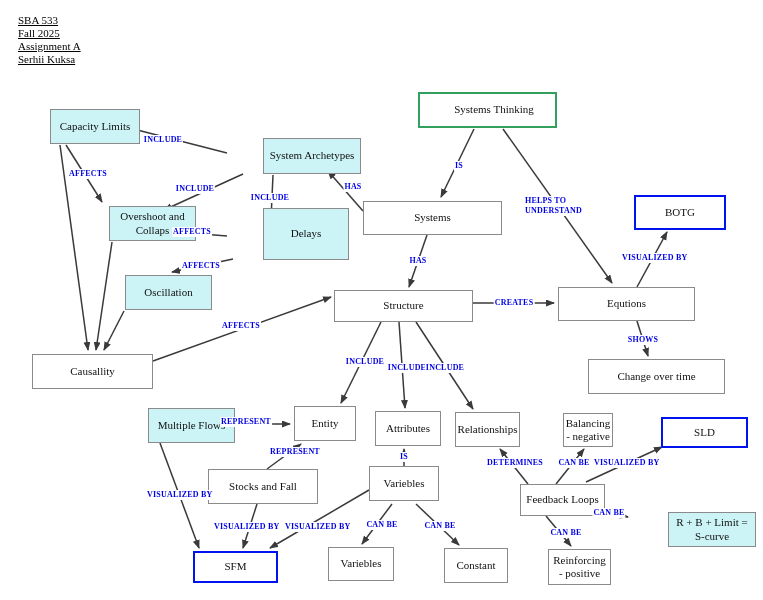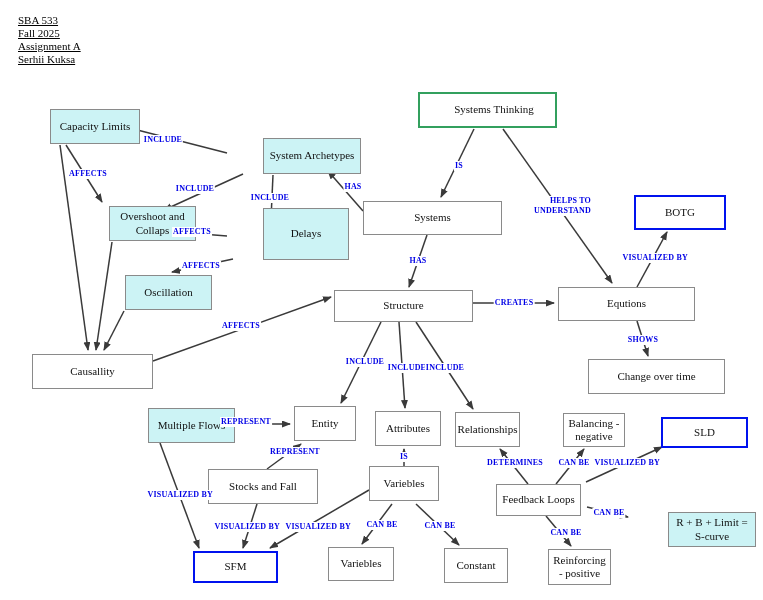--- a/index.html
+++ b/index.html
@@ -21,21 +21,21 @@
     text-align:center;font-size:11px;line-height:1.22;
     color:var(--text,#111111);padding:1px 3px;
   }
   .node.cyan{background:var(--cyan-fill,#ccf3f5);margin-left:36px;}
   .node.green{border:2px solid var(--accent-green,#33a05e);padding-left:16px;}
   .node.blue{border:2px solid var(--accent-blue,#0012ee);}
   .elabel{
     position:absolute;transform:translate(-50%,-50%);
     font-size:8px;font-weight:bold;letter-spacing:.2px;
     color:var(--label-blue,#0000e6);background:#fff;
-    white-space:nowrap;text-align:right;line-height:1.25;
+    white-space:nowrap;text-align:left;line-height:1.25;
     padding:0 1px;
   }
   .elabel.wrap{white-space:normal;width:66px;}
   #header{position:absolute;left:18px;top:14px;font-size:11px;line-height:13px;color:#000;}
   #header .hline{text-decoration:underline;}
 </style>
 </head>
 <body>
 
 <div id="canvas">
@@ -102,22 +102,22 @@
   <div class="node" style="left:588px;top:359px;width:137px;height:35px">Change over time</div>
   <div class="node" style="left:294px;top:406px;width:62px;height:35px">Entity</div>
   <div class="node" style="left:375px;top:411px;width:66px;height:35px">Attributes</div>
   <div class="node" style="left:455px;top:412px;width:65px;height:35px">Relationships</div>
   <div class="node cyan" style="left:112px;top:408px;width:87px;height:35px">Multiple Flows</div>
   <div class="node" style="left:208px;top:469px;width:110px;height:35px">Stocks and Fall</div>
   <div class="node blue" style="left:193px;top:551px;width:85px;height:32px">SFM</div>
   <div class="node" style="left:369px;top:466px;width:70px;height:35px">Variebles</div>
   <div class="node" style="left:328px;top:547px;width:66px;height:34px">Variebles</div>
   <div class="node" style="left:444px;top:548px;width:64px;height:35px">Constant</div>
-  <div class="node" style="left:496px;top:484px;width:85px;height:32px">Feedback Loops</div>
-  <div class="node" style="left:563px;top:413px;width:62px;height:34px">Balancing - negative</div>
+  <div class="node" style="left:520px;top:484px;width:85px;height:32px">Feedback Loops</div>
+  <div class="node" style="left:563px;top:413px;width:50px;height:34px">Balancing - negative</div>
   <div class="node blue" style="left:661px;top:417px;width:87px;height:31px">SLD</div>
   <div class="node cyan" style="left:632px;top:512px;width:88px;height:35px">R + B + Limit = S-curve</div>
   <div class="node" style="left:548px;top:549px;width:63px;height:36px">Reinforcing - positive</div>
 
   <div class="elabel" style="left:163px;top:140px">INCLUDE</div>
   <div class="elabel" style="left:88px;top:174px">AFFECTS</div>
   <div class="elabel" style="left:195px;top:189px">INCLUDE</div>
   <div class="elabel" style="left:270px;top:198px">INCLUDE</div>
   <div class="elabel" style="left:192px;top:232px">AFFECTS</div>
   <div class="elabel" style="left:201px;top:266px">AFFECTS</div>

